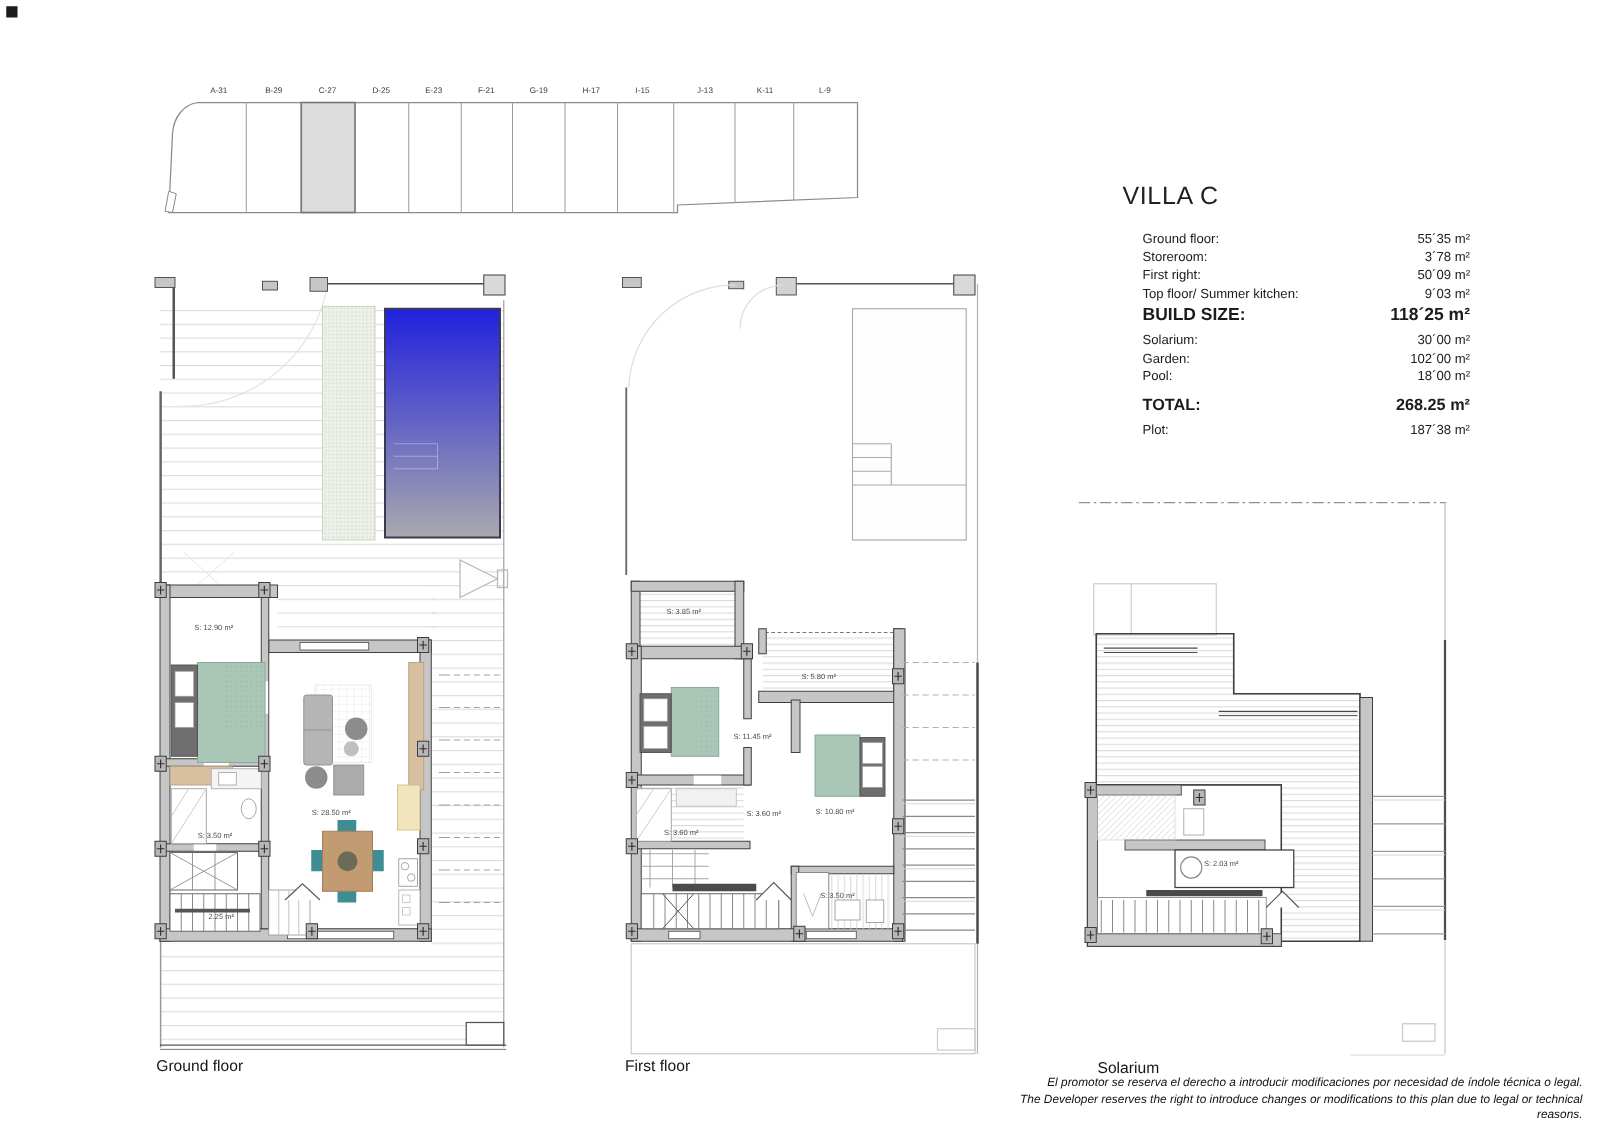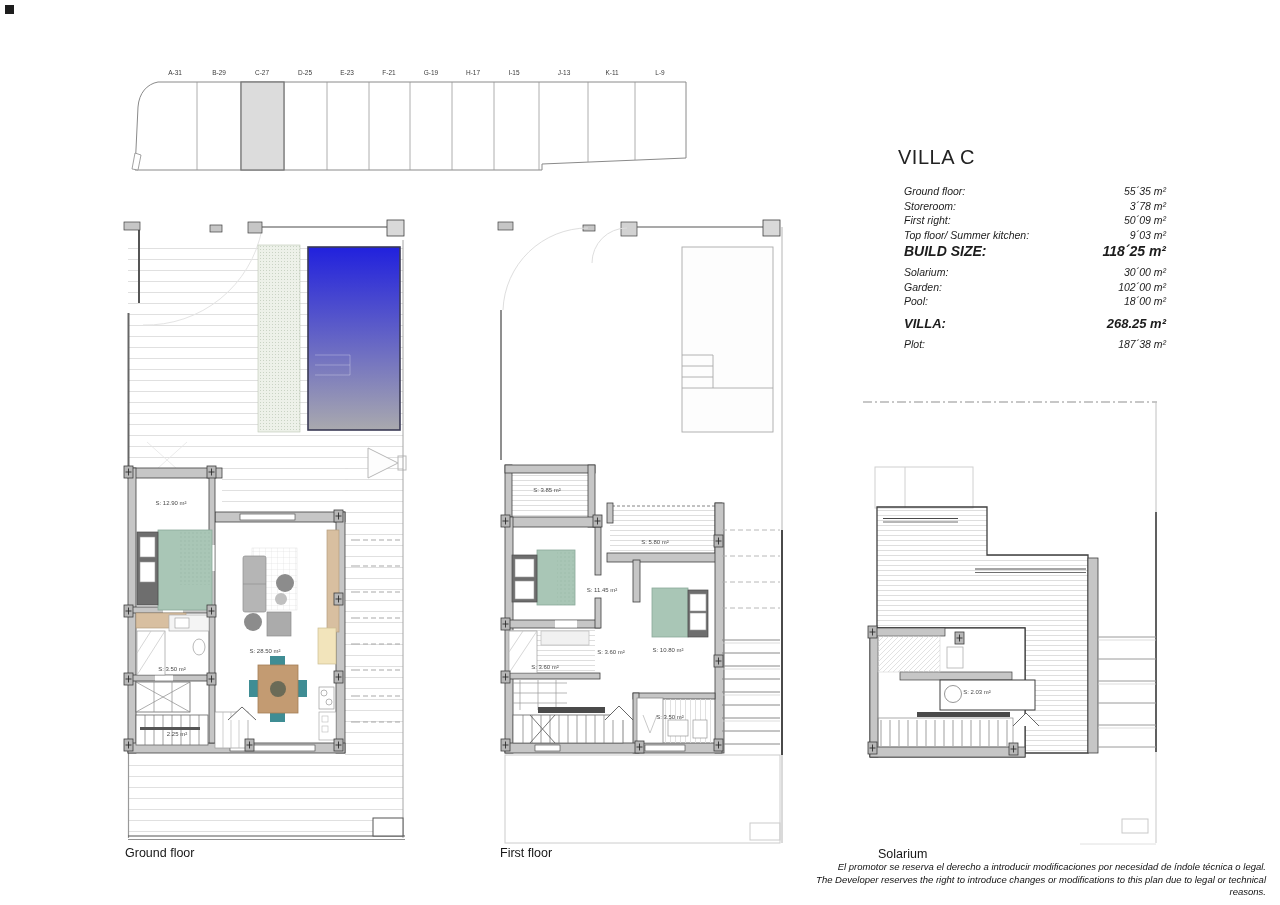--- a/index.html
+++ b/index.html
@@ -6,21 +6,21 @@
   .page{position:relative;width:1280px;height:905px;background:#fff;overflow:hidden;
         font-family:"Liberation Sans", sans-serif;color:#1c1c1c;}
   .plan{position:absolute;}
   .plan svg{display:block;}
   .rl{position:absolute;width:60px;text-align:center;font-size:6px;color:#4a4a4a;
       letter-spacing:0;line-height:8px;white-space:nowrap;}
   .lotlab{position:absolute;width:40px;text-align:center;font-size:6.5px;color:#3a3a3a;top:69px;}
   .caption{position:absolute;font-size:12.5px;color:#161616;}
   .spec{position:absolute;left:898px;top:146px;width:262px;}
   .spec .title{font-size:20px;letter-spacing:.5px;color:#222;margin:0 0 14px 0;font-weight:400;}
-  .specrow{position:absolute;left:6px;width:262px;height:13px;font-size:10.5px;display:flex;justify-content:space-between;font-style:italic;}
+  .specrow{position:absolute;left:16px;width:262px;height:13px;font-size:10.5px;display:flex;justify-content:space-between;}
   .specrow .v{text-align:right;}
   .specrow.b1{font-size:14px;font-weight:bold;}
   .specrow.b2{font-size:13px;font-weight:bold;}
   .disclaimer{position:absolute;right:14px;top:861px;width:480px;text-align:right;
               font-style:italic;font-size:9.5px;line-height:12.5px;color:#111;}
   .cornermark{position:absolute;left:5px;top:5px;width:9px;height:9px;background:#1d1d1d;}
 </style>
 </head>
 <body>
 
@@ -129,21 +129,21 @@
       </div>
     <div class="specrow" style="top:134.5px">
         <span>Garden:</span>
         <span class="v">102´00 m²</span>
       </div>
     <div class="specrow" style="top:149px">
         <span>Pool:</span>
         <span class="v">18´00 m²</span>
       </div>
     <div class="specrow b2" style="top:170px">
-        <span>VILLA:</span>
+        <span>TOTAL:</span>
         <span class="v">268.25 m²</span>
       </div>
     <div class="specrow" style="top:192px">
         <span>Plot:</span>
         <span class="v">187´38 m²</span>
       </div>
   </div>
 
   <div class="plan" style="left:115px;top:215px;width:300px;height:632px">
     <svg width="300" height="632" viewBox="0 0 300 632">

